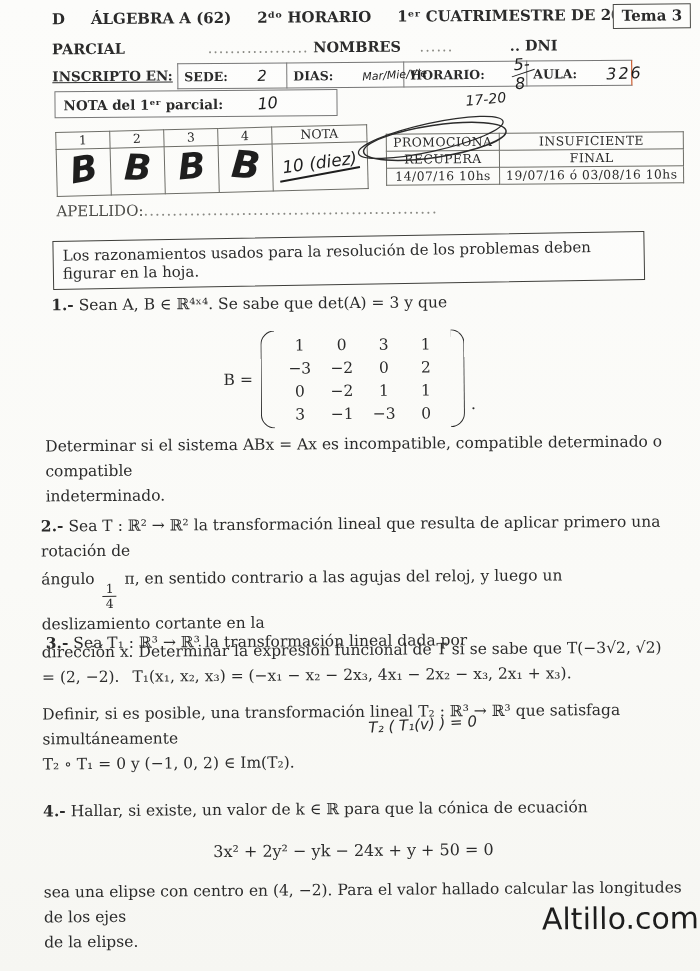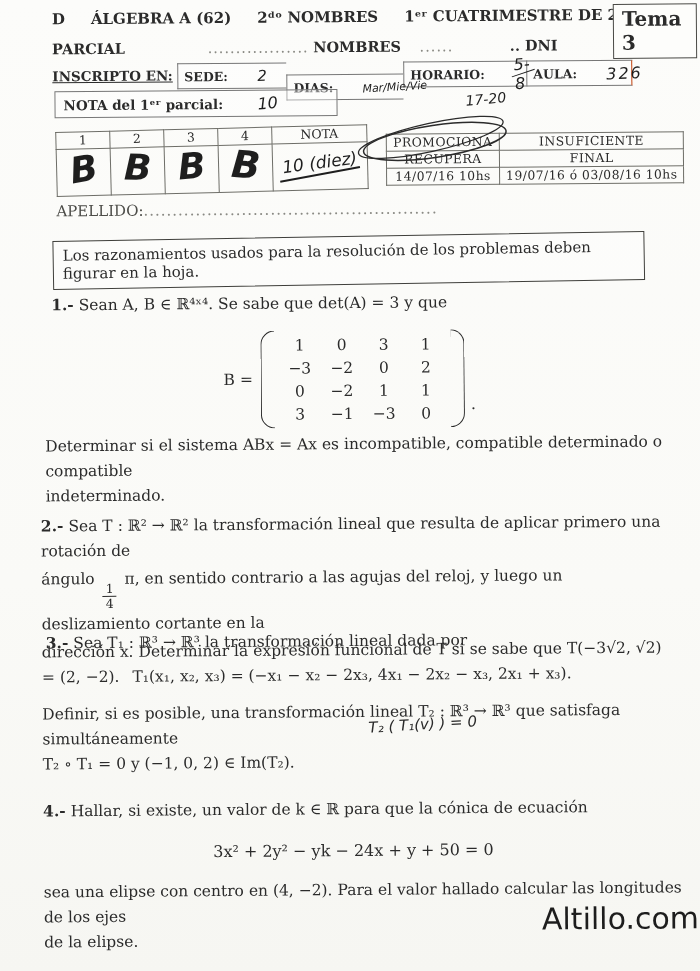--- a/index.html
+++ b/index.html
@@ -16,21 +16,21 @@
 
   
   .hw{
     font-family:"DejaVu Sans","Liberation Sans",sans-serif;
     font-style:italic;color:#1e1e1e;
   }
 
   
   .h1row{left:55px;top:8px;width:600px;font-size:15px;display:flex;align-items:baseline;}
   .h1row .sp{margin-right:26px;}
-  .tema-box{left:616px;top:6px;border:1.4px solid #4a4a46;padding:2px 8px 3px;font-size:20px;font-weight:bold;background:#fdfdfb;}
+  .tema-box{left:616px;top:6px;border:1.4px solid #4a4a46;padding:2px 8px 3px;font-size:15px;font-weight:bold;background:#fdfdfb;}
   .h2row{left:55px;top:38px;width:620px;font-size:14.5px;}
   .inscripto{left:55px;top:66px;font-size:13.5px;font-weight:bold;text-decoration:underline;}
   .strip{left:180px;top:62px;display:flex;font-size:13px;}
   .strip .cell{border:1px solid #777;border-right:none;padding:3px 6px;height:18px;display:flex;align-items:center;background:rgba(255,255,255,.4);gap:24px;}
   .strip .cell:last-child{border-right:1px solid #c2410c;}
   .strip .lbl{font-weight:bold;font-size:12.5px;margin-right:5px;white-space:nowrap;}
   .nota-box{left:57px;top:89px;width:265px;border:1px solid #777;font-size:14px;padding:3px 8px;height:19px;display:flex;align-items:center;background:rgba(255,255,255,.4);}
   .hw-inline{font-size:15px;transform:rotate(-2deg);display:inline-block;}
   .strike{position:relative;display:inline-block;font-size:16px;transform:rotate(-4deg);}
   .strike::after{content:"";position:absolute;left:-3px;right:-5px;top:48%;border-top:1.7px solid #1e1e1e;transform:rotate(-14deg);}
@@ -82,40 +82,40 @@
   .watermark{left:538px;top:903px;font-family:"DejaVu Sans","Liberation Sans",sans-serif;font-size:30px;color:#1d1d1d;}
 </style>
 </head>
 <body>
 
 <div class="sheet">
 
   <div class="abs h1row">
     <span class="b sp">D</span>
     <span class="b sp">ÁLGEBRA A (62)</span>
-    <span class="b sp">2ᵈᵒ NOMBRES</span>
+    <span class="b sp">2ᵈᵒ HORARIO</span>
     <span class="b">1ᵉʳ CUATRIMESTRE DE 2016</span>
   </div>
   <div class="abs tema-box">Tema 3</div>
 
   <div class="abs h2row">
     <span class="b">PARCIAL</span>
     <span class="dots" style="margin-left:78px;">..................</span>
     <span class="b" style="">NOMBRES</span>
     <span class="dots" style="margin-left:14px;">......</span>
     <span class="b" style="margin-left:52px;">.. DNI</span>
   </div>
 
   <div class="abs inscripto">INSCRIPTO EN:</div>
   <div class="abs strip">
     <div class="cell" style="width:96px;">
       <span class="lbl">SEDE:</span>
       <span class="hw hw-inline">2</span>
     </div>
-    <div class="cell" style="width:104px;margin-top:12px;">
+    <div class="cell" style="width:104px;">
       <span class="lbl">DIAS:</span>
       <span class="hw" style="font-size:11px;transform:rotate(-3deg);white-space:nowrap;">Mar/Mie/Vie</span>
     </div>
     <div class="cell" style="width:110px;">
       <span class="lbl">HORARIO:</span>
       <span class="hw strike">5-8</span>
     </div>
     <div class="cell" style="width:92px;">
       <span class="lbl">AULA:</span>
       <span class="hw" style="font-size:16px;letter-spacing:2px;transform:rotate(-2deg);">326</span>

